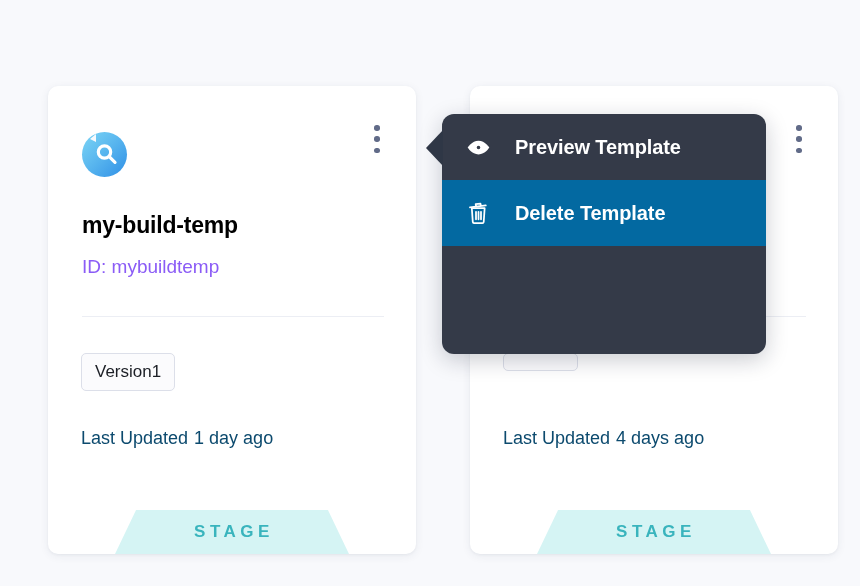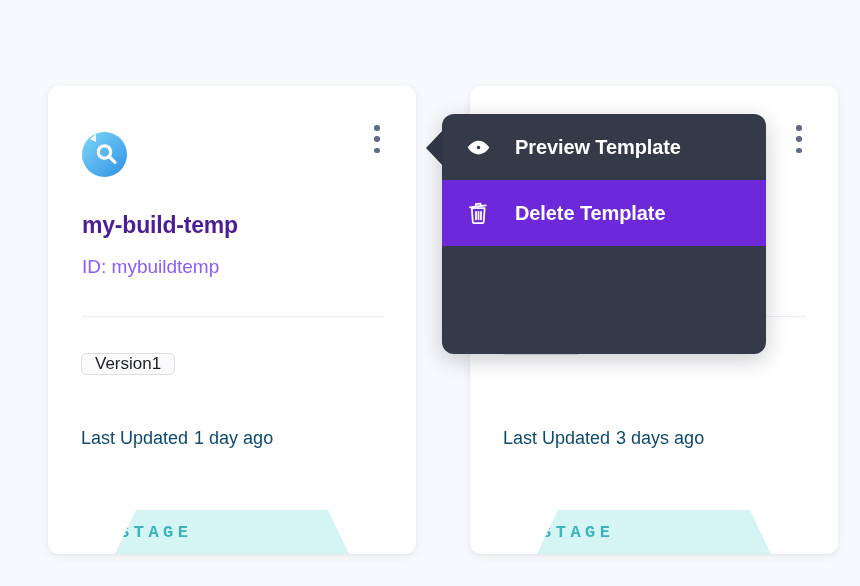--- a/index.html
+++ b/index.html
@@ -67,21 +67,21 @@
     border-radius: 50%;
     background: #616b88;
   }
 
   .card-title {
     position: absolute;
     left: 34px;
     top: 126px;
     font-size: 23px;
     font-weight: bold;
-    color: #4c1d95;
+    color: #000000;
     letter-spacing: -0.2px;
     white-space: nowrap;
     overflow: hidden;
     max-width: 300px;
   }
   .card-id {
     position: absolute;
     left: 34px;
     top: 170px;
     font-size: 19px;
@@ -96,21 +96,21 @@
     width: 302px;
     height: 1px;
     background: #eceef4;
   }
 
   .version-pill {
     position: absolute;
     left: 33px;
     top: 267px;
     min-width: 75px;
-    padding: 0 13px;
+    padding: 8px 13px;
     border: 1px solid #dcdfe9;
     border-radius: 5px;
     background: #fbfbfd;
     font-size: 17px;
     color: #1c1f26;
     text-align: left;
   }
 
   .last-updated {
     position: absolute;
@@ -128,21 +128,21 @@
     left: 50%;
     transform: translateX(-50%);
     bottom: 0;
     width: 234px;
     height: 44px;
     background: #d5f4f4;
     clip-path: polygon(9% 0%, 91% 0%, 100% 100%, 0% 100%);
     border-radius: 9px 9px 0 0;
     display: flex;
     align-items: center;
-    font-family: Liberation Mono, monospace;
+    justify-content: center;
   }
   .stage-badge span {
     font-size: 17px;
     font-weight: bold;
     letter-spacing: 4.5px;
     color: #39b4bd;
     padding-left: 4px;
   }
 
   
@@ -170,21 +170,21 @@
     z-index: 41;
   }
   .menu-item {
     position: relative;
     height: 66px;
     display: flex;
     align-items: center;
     padding-left: 24px;
     cursor: pointer;
   }
-  .menu-item.highlighted { background: #6d28d9; }
+  .menu-item.highlighted { background: #0369a1; }
   .menu-icon {
     width: 30px;
     min-width: 30px;
     height: 26px;
     display: flex;
     align-items: center;
     justify-content: flex-start;
     color: #ffffff;
   }
   .menu-label {
@@ -256,21 +256,21 @@
     </div>
 
     <div class="card-title">p...</div>
     <div class="card-id">te</div>
 
     <div class="divider"></div>
 
     <div class="version-pill"></div>
 
     <div class="last-updated">
-      <span class="lu-label">Last Updated</span><span>3 days ago</span>
+      <span class="lu-label">Last Updated</span><span>4 days ago</span>
     </div>
 
     <div class="stage-badge">
       <span>STAGE</span>
     </div>
   </div>
 </div>
 
 <div class="menu-arrow"></div>
 <div class="context-menu">

